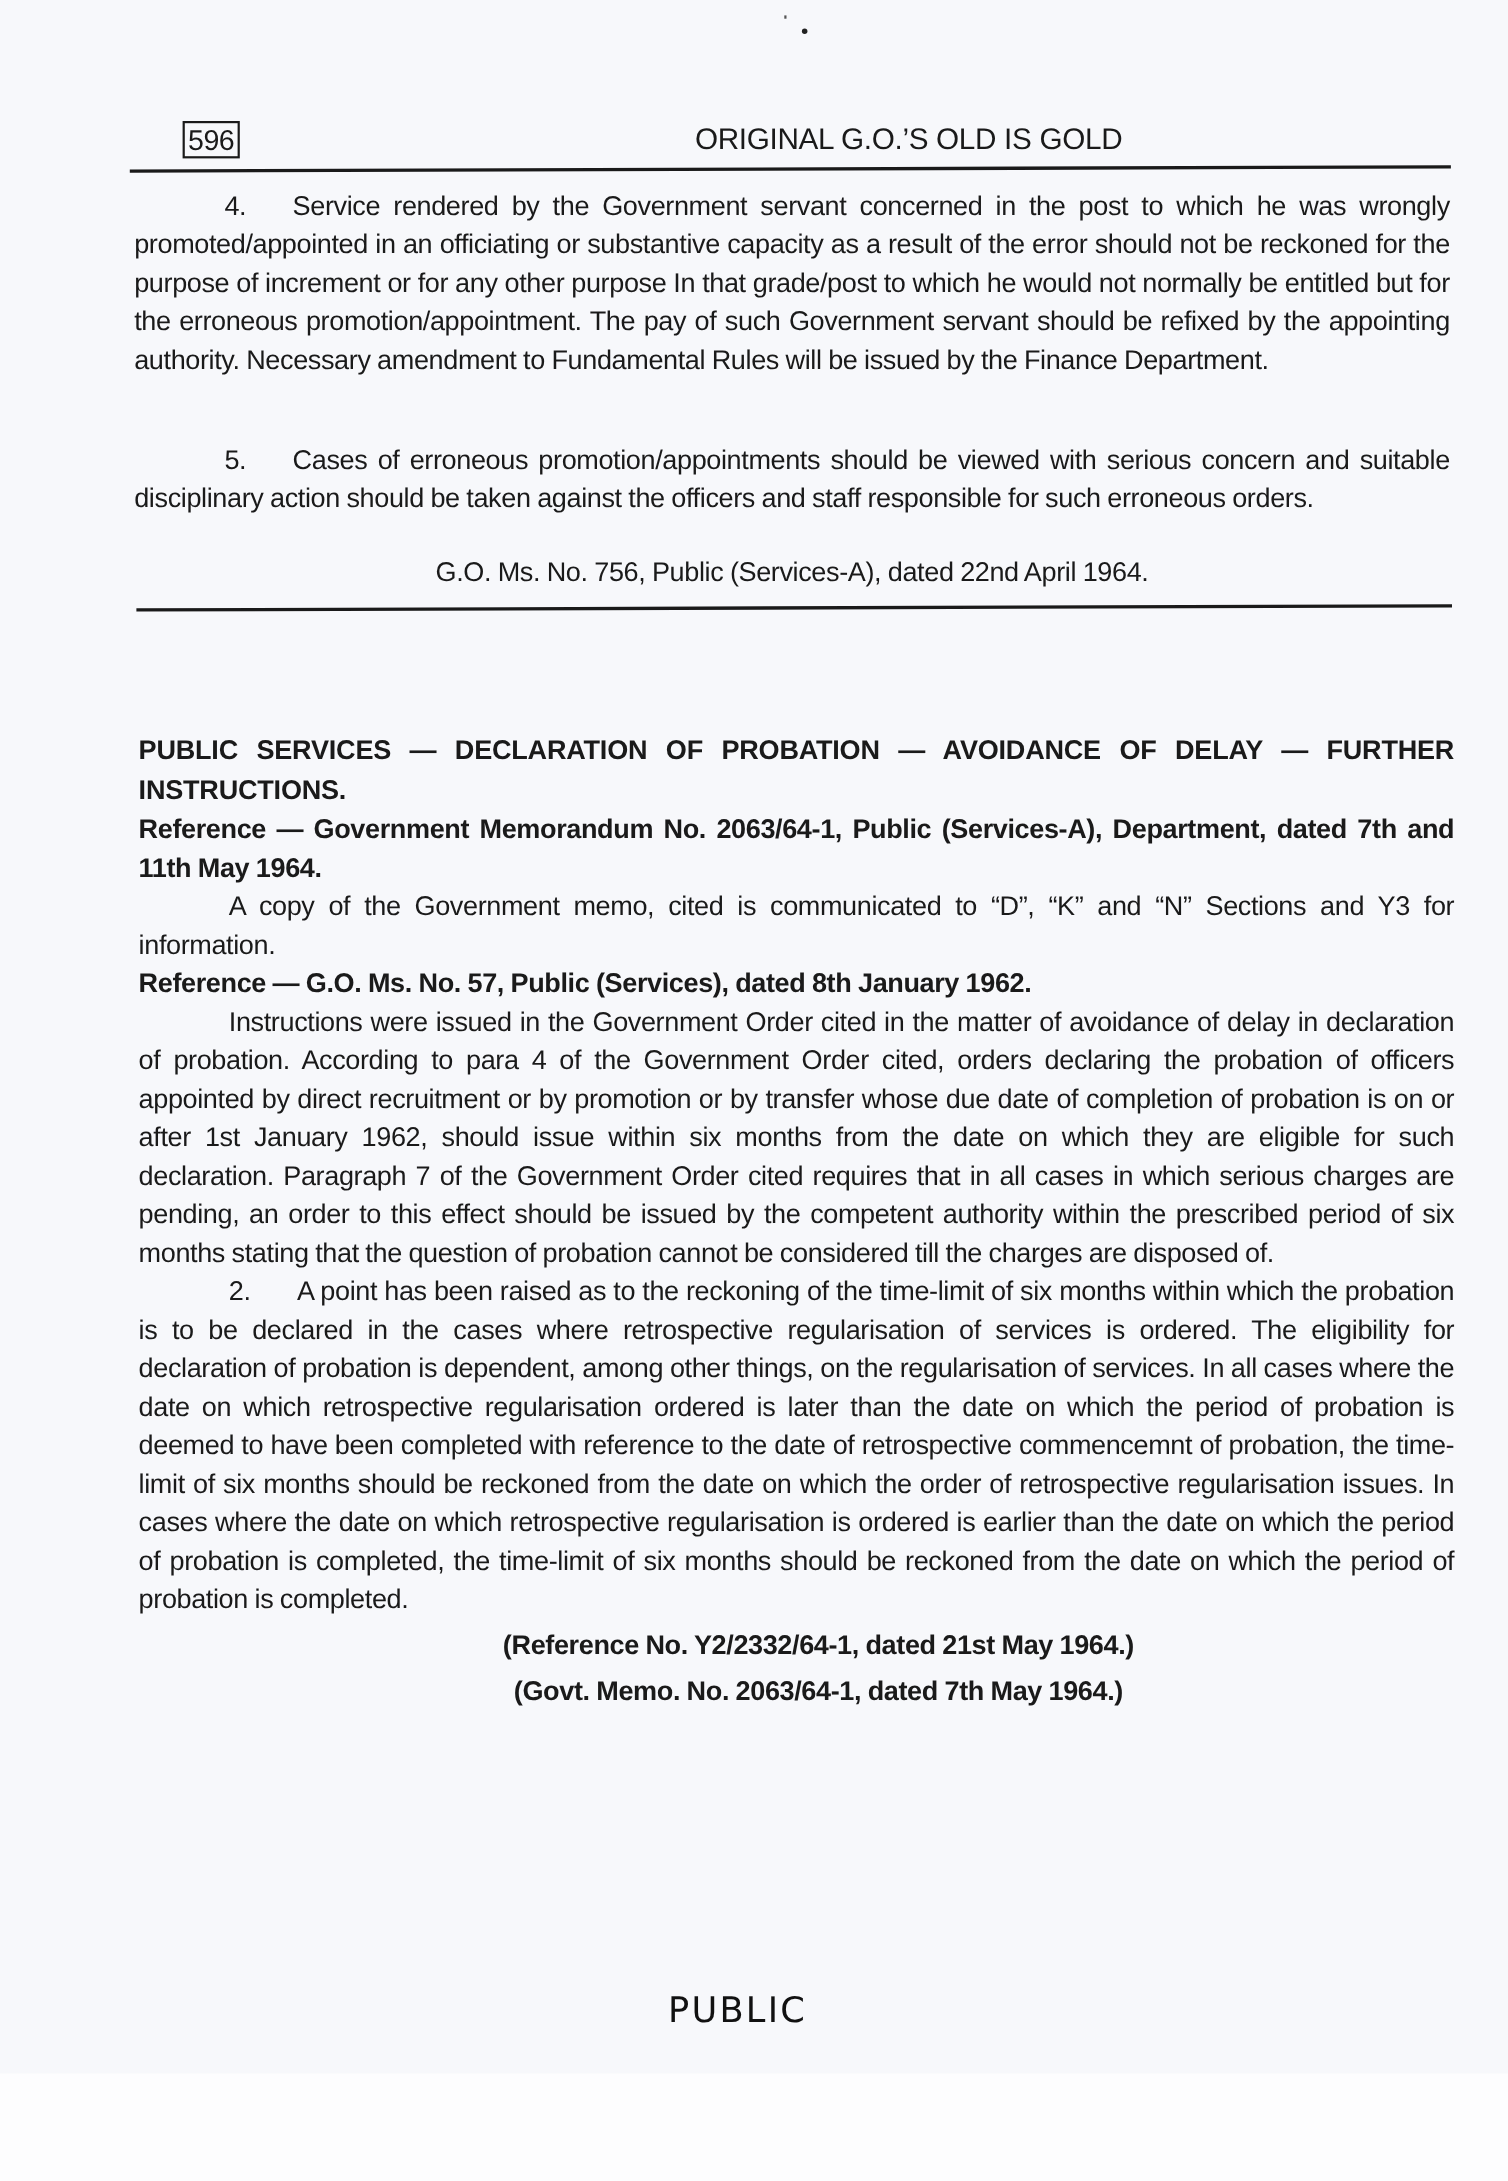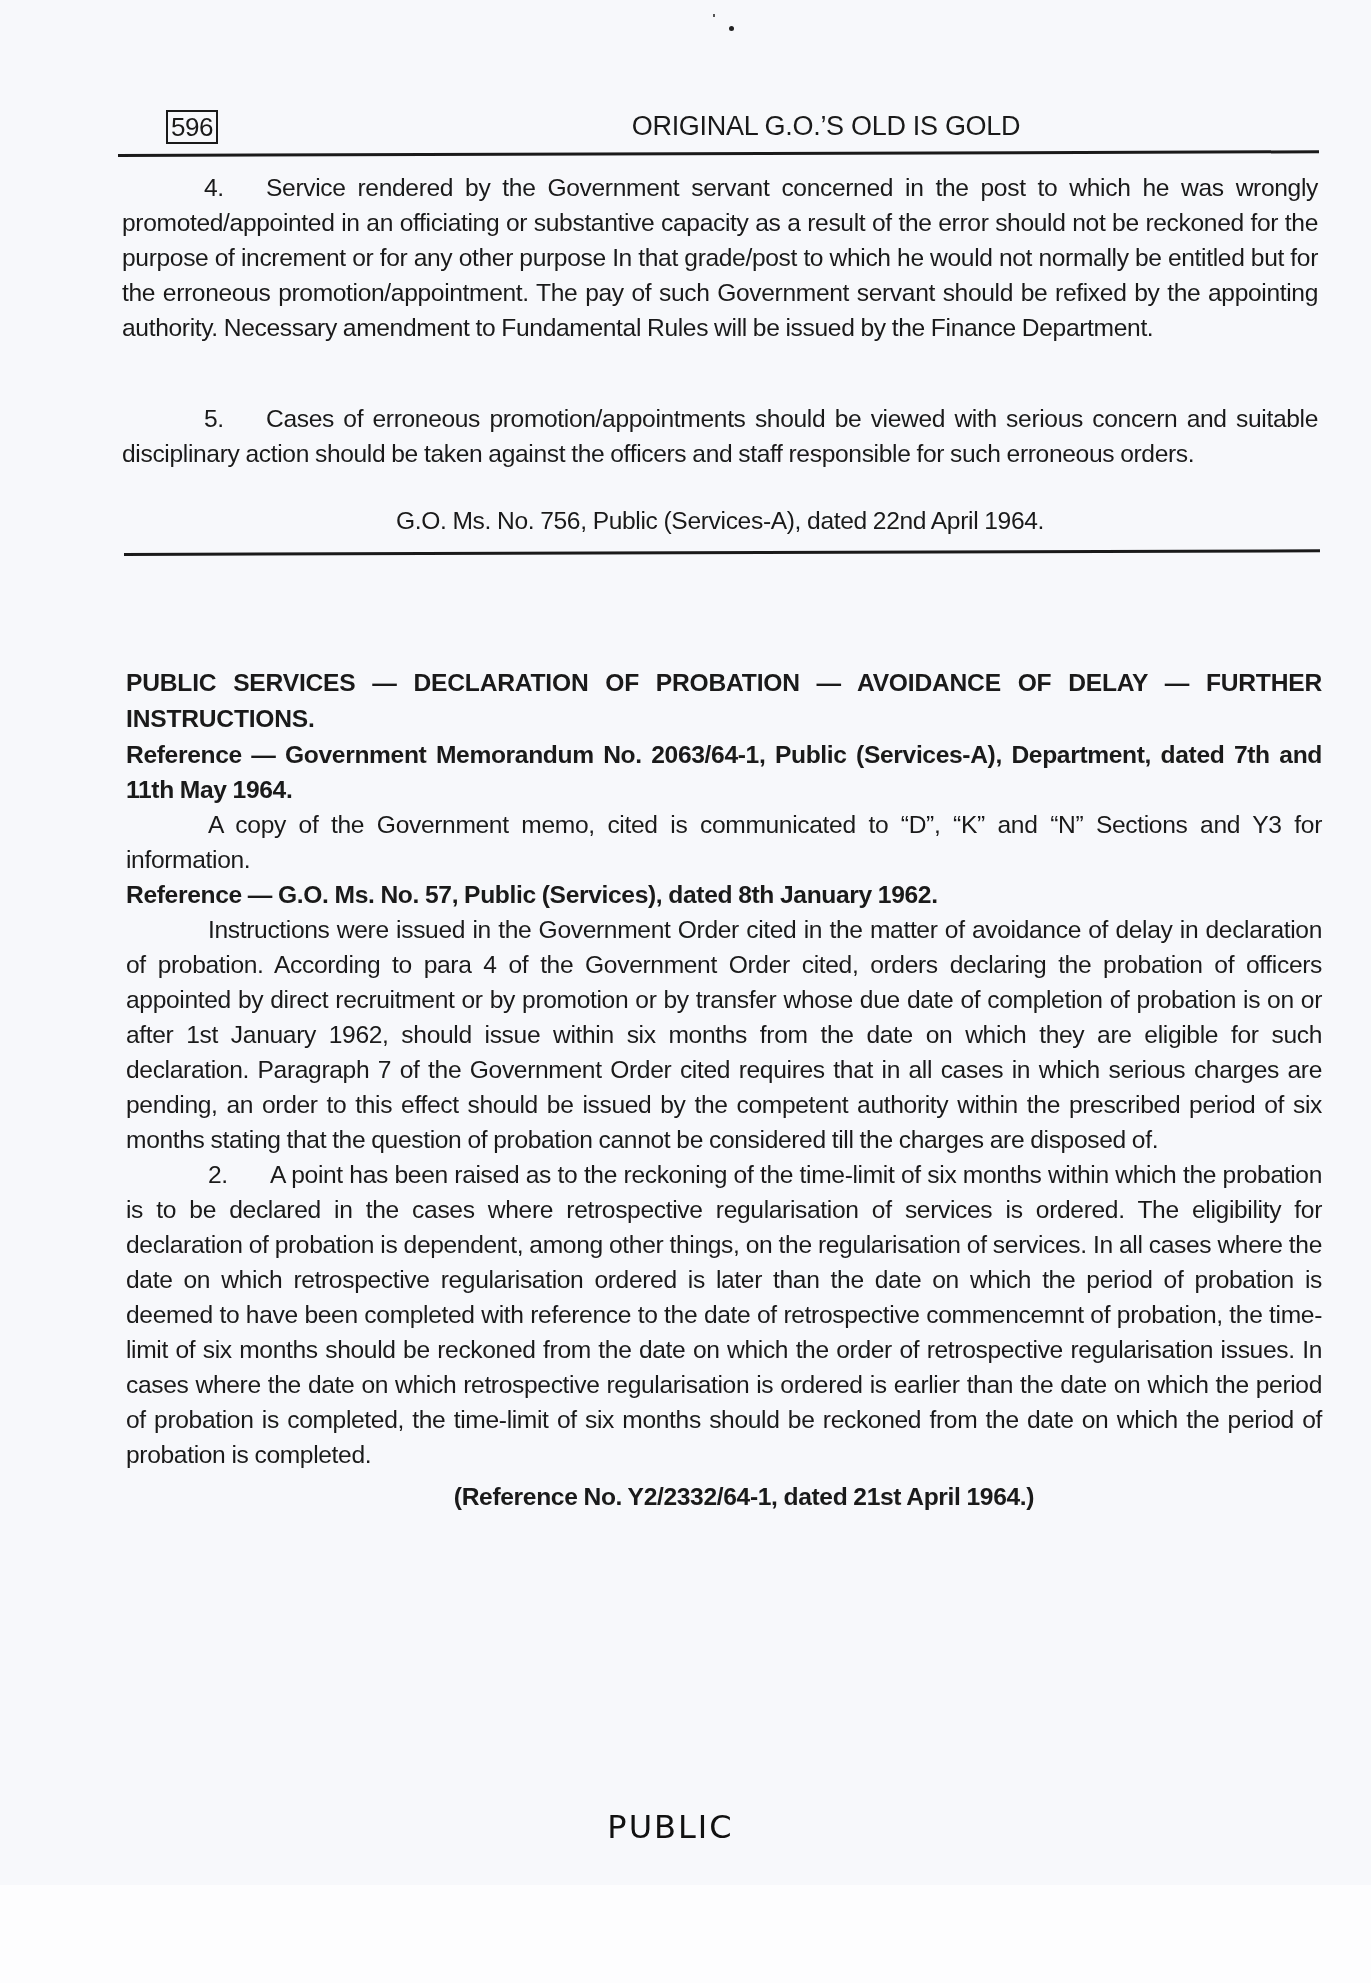--- a/index.html
+++ b/index.html
@@ -143,17 +143,18 @@
 <div class="rule mid"></div>
 
 <div class="text section2">
   <p class="heading">PUBLIC SERVICES — DECLARATION OF PROBATION — AVOIDANCE OF DELAY — FURTHER INSTRUCTIONS.</p>
   <p class="ref-line">Reference — Government Memorandum No. 2063/64-1, Public (Services-A), Department, dated 7th and 11th May 1964.</p>
   <p class="indent gap-sm">A copy of the Government memo, cited is communicated to “D”, “K” and “N” Sections and Y3 for information.</p>
   <p class="bold">Reference — G.O. Ms. No. 57, Public (Services), dated 8th January 1962.</p>
   <p class="indent">Instructions were issued in the Government Order cited in the matter of avoidance of delay in declaration of probation. According to para 4 of the Government Order cited, orders declaring the probation of officers appointed by direct recruitment or by promotion or by transfer whose due date of completion of probation is on or after 1st January 1962, should issue within six months from the date on which they are eligible for such declaration. Paragraph 7 of the Government Order cited requires that in all cases in which serious charges are pending, an order to this effect should be issued by the competent authority within the prescribed period of six months stating that the question of probation cannot be considered till the charges are disposed of.</p>
   <p class="indent gap-sm"><span class="para-num">2.</span><span>A point has been raised as to the reckoning of the time-limit of six months within which the probation is to be declared in the cases where retrospective regularisation of services is ordered. The eligibility for declaration of probation is dependent, among other things, on the regularisation of services. In all cases where the date on which retrospective regularisation ordered is later than the date on which the period of probation is deemed to have been completed with reference to the date of retrospective commencemnt of probation, the time-limit of six months should be reckoned from the date on which the order of retrospective regularisation issues. In cases where the date on which retrospective regularisation is ordered is earlier than the date on which the period of probation is completed, the time-limit of six months should be reckoned from the date on which the period of probation is completed.</span></p>
   <div class="footer-refs">
-    <p>(Reference No. Y2/2332/64-1, dated 21st April 1964.)</p>
+    <p>(Reference No. Y2/2332/64-1, dated 21st May 1964.)</p>
+    <p>(Govt. Memo. No. 2063/64-1, dated 7th May 1964.)</p>
   </div>
 </div>
 
 <div class="brand">PUBLIC</div>
 
 </body></html>

